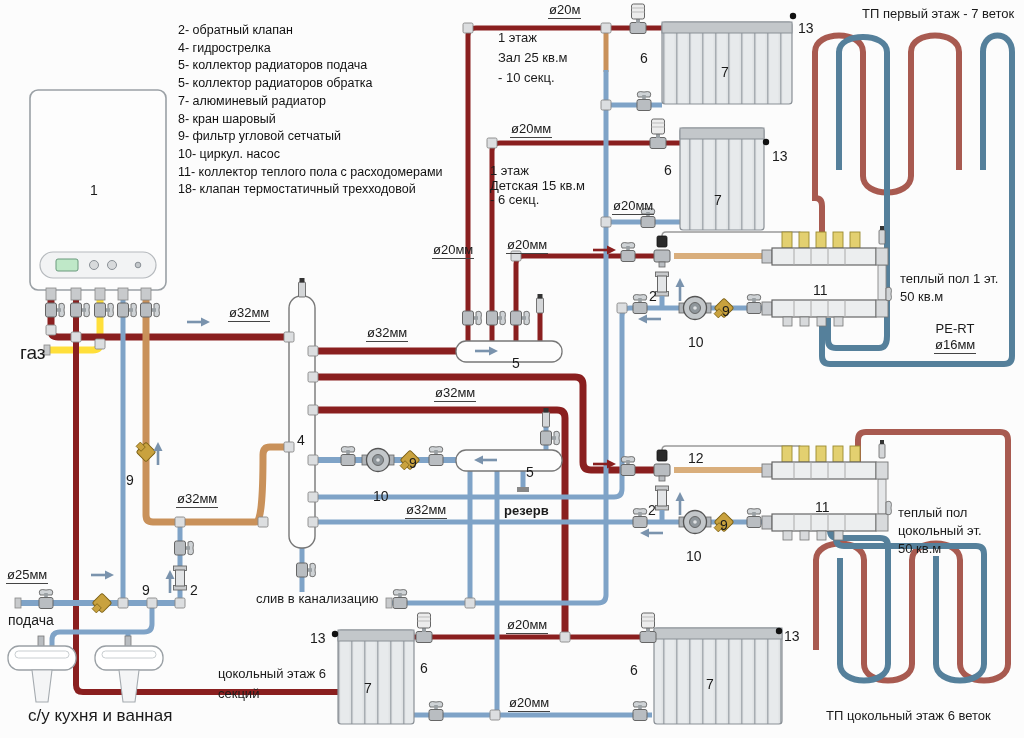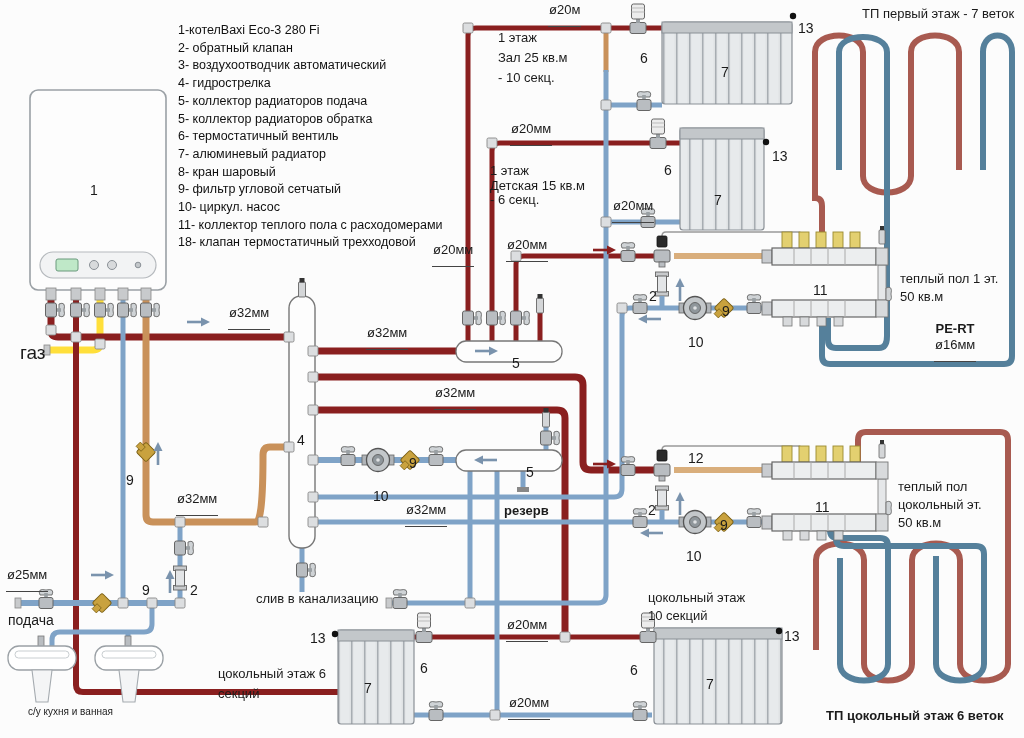--- a/index.html
+++ b/index.html
@@ -13,24 +13,24 @@
   .pb5{stroke:#7fa3c7;stroke-width:5;fill:none;}
   .po7{stroke:#c9915a;stroke-width:7;fill:none;}
   .po5{stroke:#c9915a;stroke-width:5;fill:none;}
   .py7{stroke:#ffdf3a;stroke-width:7;fill:none;}
   .pt6{stroke:#d9ae7c;stroke-width:6;fill:none;}
   .cap{stroke:#999;stroke-width:1.5;fill:none;}
   .lh{stroke:#a85a50;stroke-width:6;fill:none;}
   .lc{stroke:#55809b;stroke-width:6;fill:none;}
   .lbl{position:absolute;font-size:13px;color:#1b1b1b;white-space:nowrap;line-height:1.15;}
   .num{font-size:14px;margin-top:12px;}
-  .dim{border-bottom:1.5px solid #444;padding:0 1px 8px 1px;}
+  .dim{border-bottom:1.5px solid #444;padding:0 1px 0 1px;}
   .legend{position:absolute;left:178px;top:22px;font-size:12.5px;line-height:17.7px;color:#101010;}
   .zone{text-align:left;}
-  .ctr{text-align:center;font-weight:bold;}
+  .ctr{text-align:center;}
 </style>
 </head>
 <body>
 
 <div class="stage">
 
 <svg class="diagram" width="1024" height="738" viewBox="0 0 1024 738">
   <defs>
     <pattern id="radp" width="13" height="8" patternUnits="userSpaceOnUse">
       <rect width="13" height="8" fill="#dfe2e4"></rect>
@@ -348,27 +348,24 @@
     <use href="#arrR" transform="translate(606,250)"></use>
     <use href="#arrS" transform="translate(680,288) rotate(-90)"></use>
     <use href="#arrS" transform="translate(648,319) rotate(180)"></use>
     <use href="#arrR" transform="translate(606,464)"></use>
     <use href="#arrS" transform="translate(680,502) rotate(-90)"></use>
     <use href="#arrS" transform="translate(650,533) rotate(180)"></use>
   </g>
 </svg>
 
 <div class="legend">
-  <div>1-котелBaxi Eco-3 280 Fi</div>
   <div>2- обратный клапан</div>
-  <div>3- воздухоотводчик автоматический</div>
   <div>4- гидрострелка</div>
   <div>5- коллектор радиаторов подача</div>
   <div>5- коллектор радиаторов обратка</div>
-  <div>6- термостатичный вентиль</div>
   <div>7- алюминевый радиатор</div>
   <div>8- кран шаровый</div>
   <div>9- фильтр угловой сетчатый</div>
   <div>10- циркул. насос</div>
   <div>11- коллектор теплого пола с расходомерами</div>
   <div>18- клапан термостатичный  трехходовой</div>
 </div>
 
 <div class="lbl num" style="left:90px;top:170px;">1</div>
 <div class="lbl num" style="left:297px;top:420px;">4</div>
@@ -413,46 +410,42 @@
 <div class="lbl dim" style="left:434px;top:386px;">ø32мм</div>
 <div class="lbl dim" style="left:405px;top:503px;">ø32мм</div>
 <div class="lbl dim" style="left:176px;top:492px;">ø32мм</div>
 <div class="lbl dim" style="left:6px;top:568px;">ø25мм</div>
 <div class="lbl dim" style="left:934px;top:338px;">ø16мм</div>
 
 <div class="lbl" style="left:20px;top:342px;font-size:19px;">газ</div>
 <div class="lbl" style="left:8px;top:612px;font-size:14px;">подача</div>
 <div class="lbl" style="left:256px;top:592px;">слив в канализацию</div>
 <div class="lbl" style="left:504px;top:504px;font-weight:bold;">резерв</div>
-<div class="lbl" style="left:28px;top:706px;font-size:10px;">с/у кухня и  ванная</div>
+<div class="lbl" style="left:28px;top:706px;font-size:17px;">с/у кухня и  ванная</div>
 <div class="lbl" style="left:862px;top:7px;">ТП первый этаж - 7 веток</div>
-<div class="lbl" style="left:826px;top:709px;font-weight:bold;">ТП цокольный этаж 6 веток</div>
+<div class="lbl" style="left:826px;top:709px;">ТП цокольный этаж 6 веток</div>
 
 <div class="lbl zone" style="left:498px;top:28px;width:100px;line-height:20px;">
   <div>1 этаж</div>
   <div>Зал 25 кв.м</div>
   <div>- 10 секц.</div>
 </div>
 <div class="lbl zone" style="left:490px;top:164px;width:115px;line-height:14.5px;">
   <div>1 этаж</div>
   <div>Детская 15 кв.м</div>
   <div>- 6 секц.</div>
 </div>
 <div class="lbl" style="left:218px;top:664px;line-height:20px;">
   <div>цокольный этаж 6</div>
   <div>секций</div>
 </div>
-<div class="lbl zone" style="left:648px;top:589px;width:120px;line-height:18px;">
-  <div>цокольный этаж</div>
-  <div>10 секций</div>
-</div>
 <div class="lbl zone" style="left:900px;top:270px;width:115px;line-height:18px;">
   <div>теплый пол 1 эт.</div>
   <div>50 кв.м</div>
 </div>
 <div class="lbl ctr" style="left:920px;top:322px;width:70px;">PE-RT</div>
-<div class="lbl zone" style="left:898px;top:478px;width:120px;line-height:18px;">
+<div class="lbl zone" style="left:898px;top:504px;width:120px;line-height:18px;">
   <div>теплый пол</div>
   <div>цокольный эт.</div>
   <div>50 кв.м</div>
 </div>
 
 </div>
 
 </body></html>

